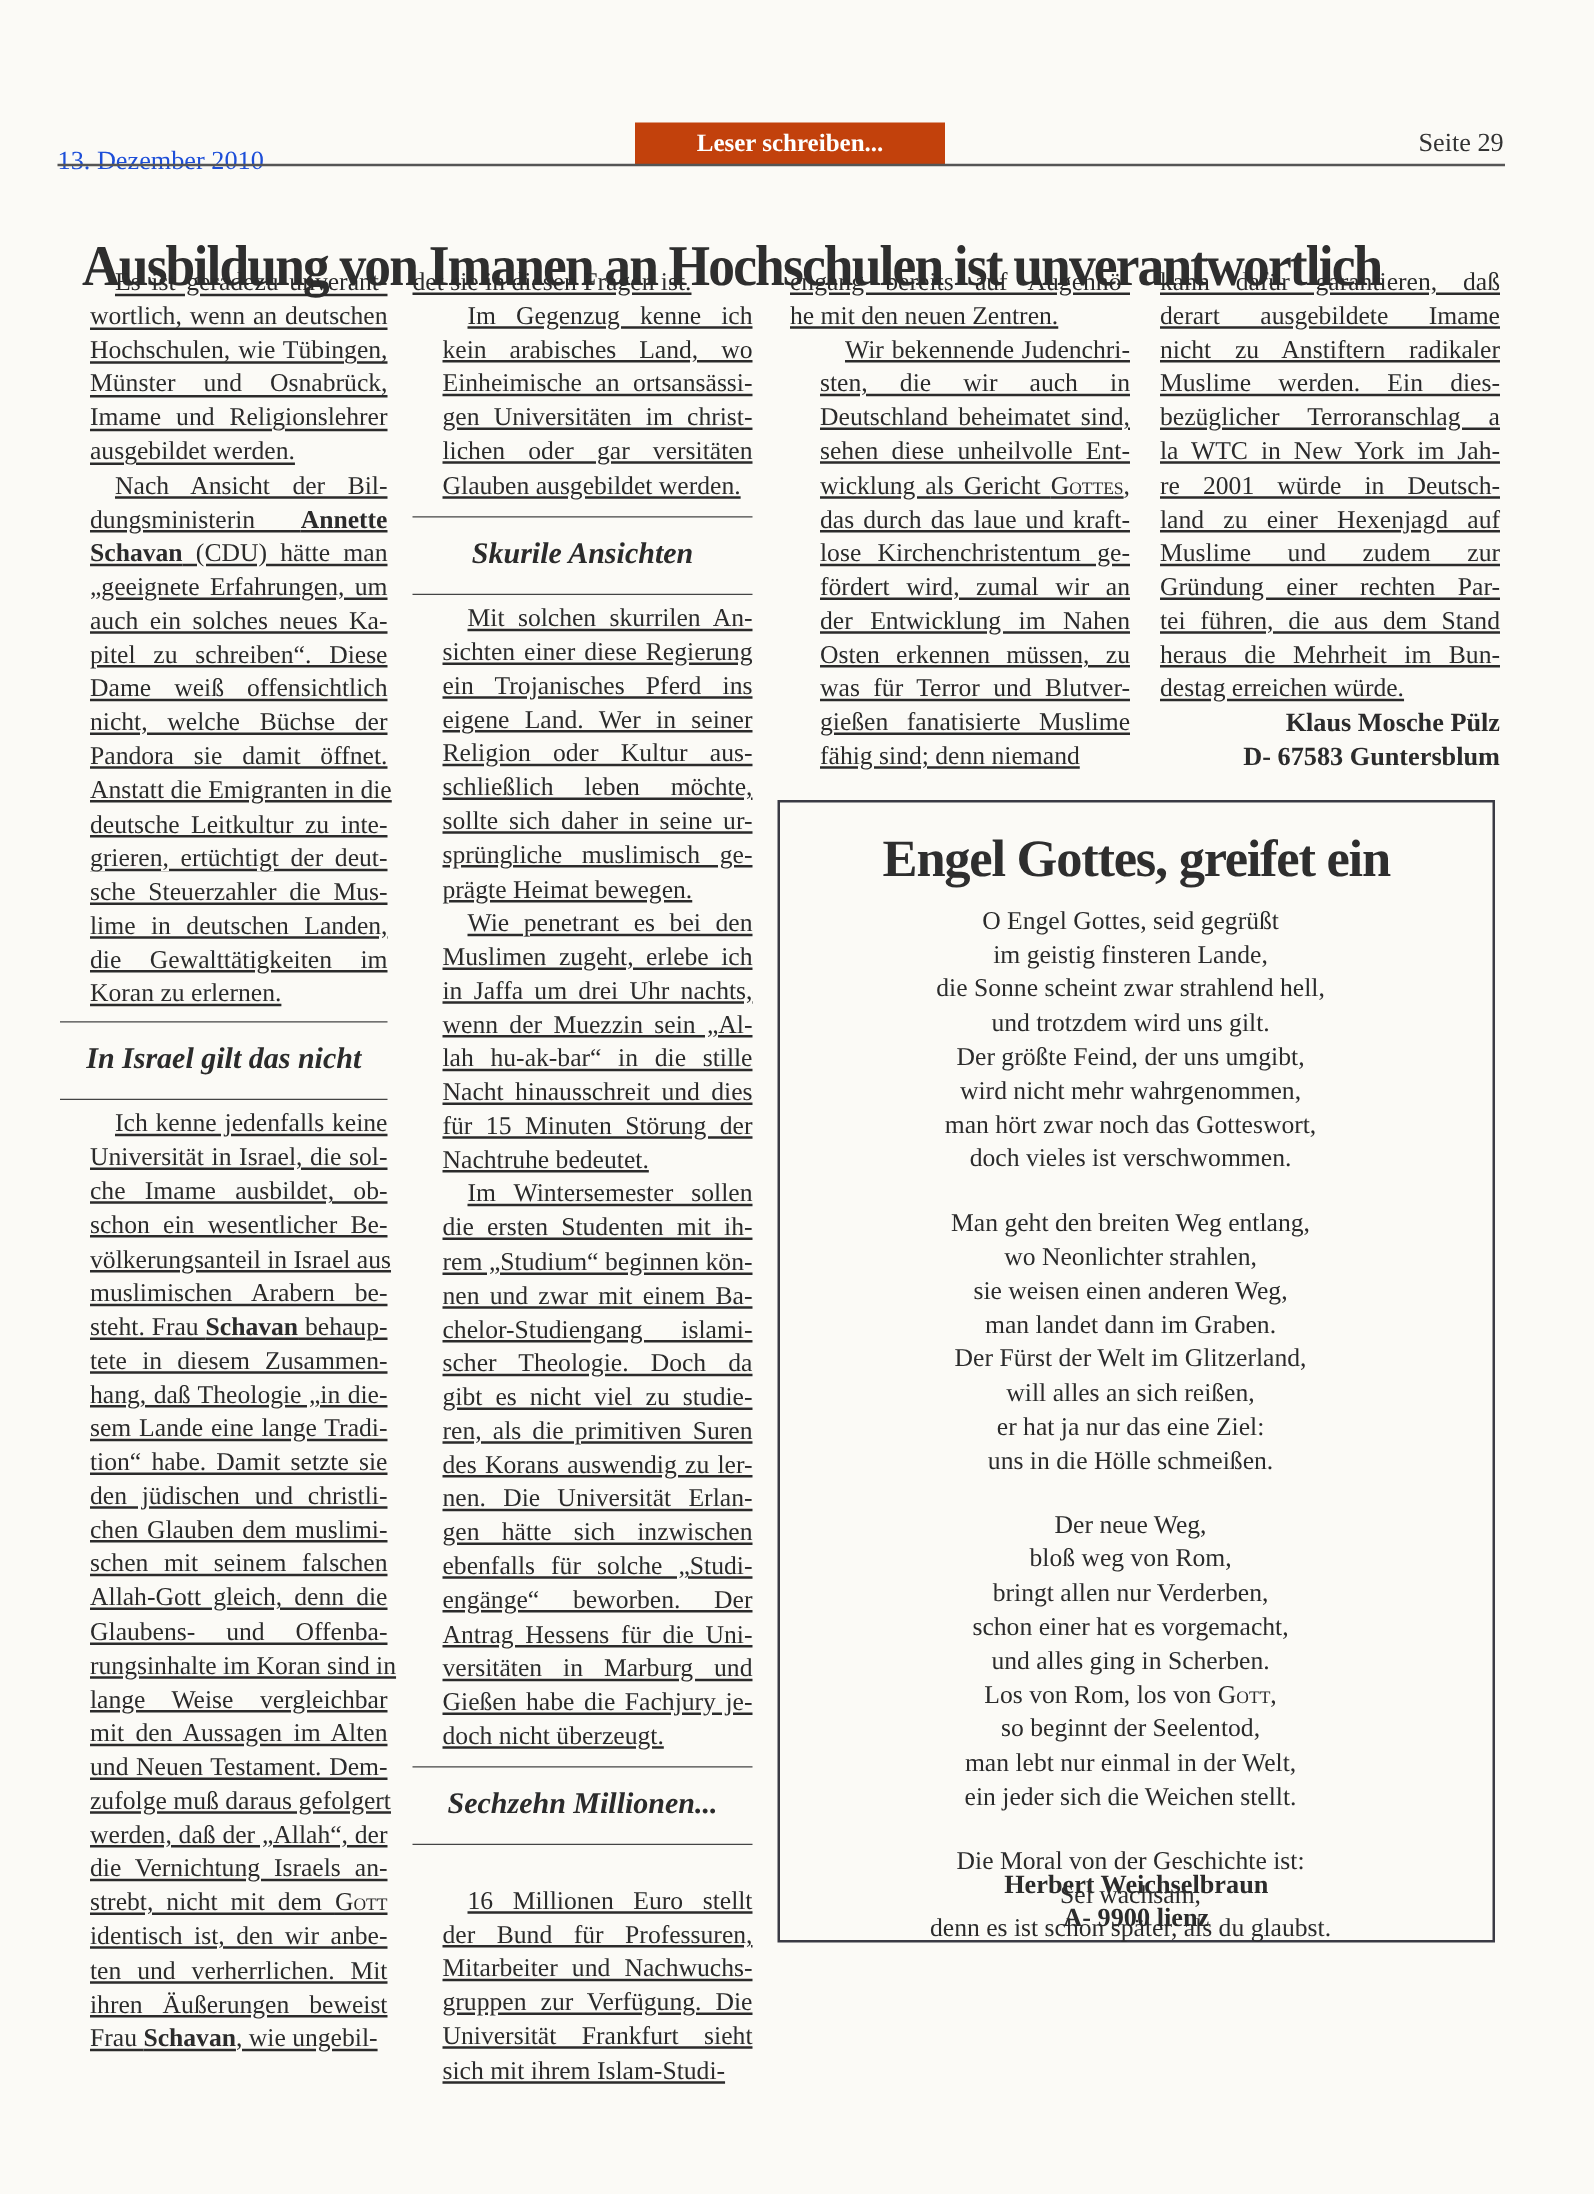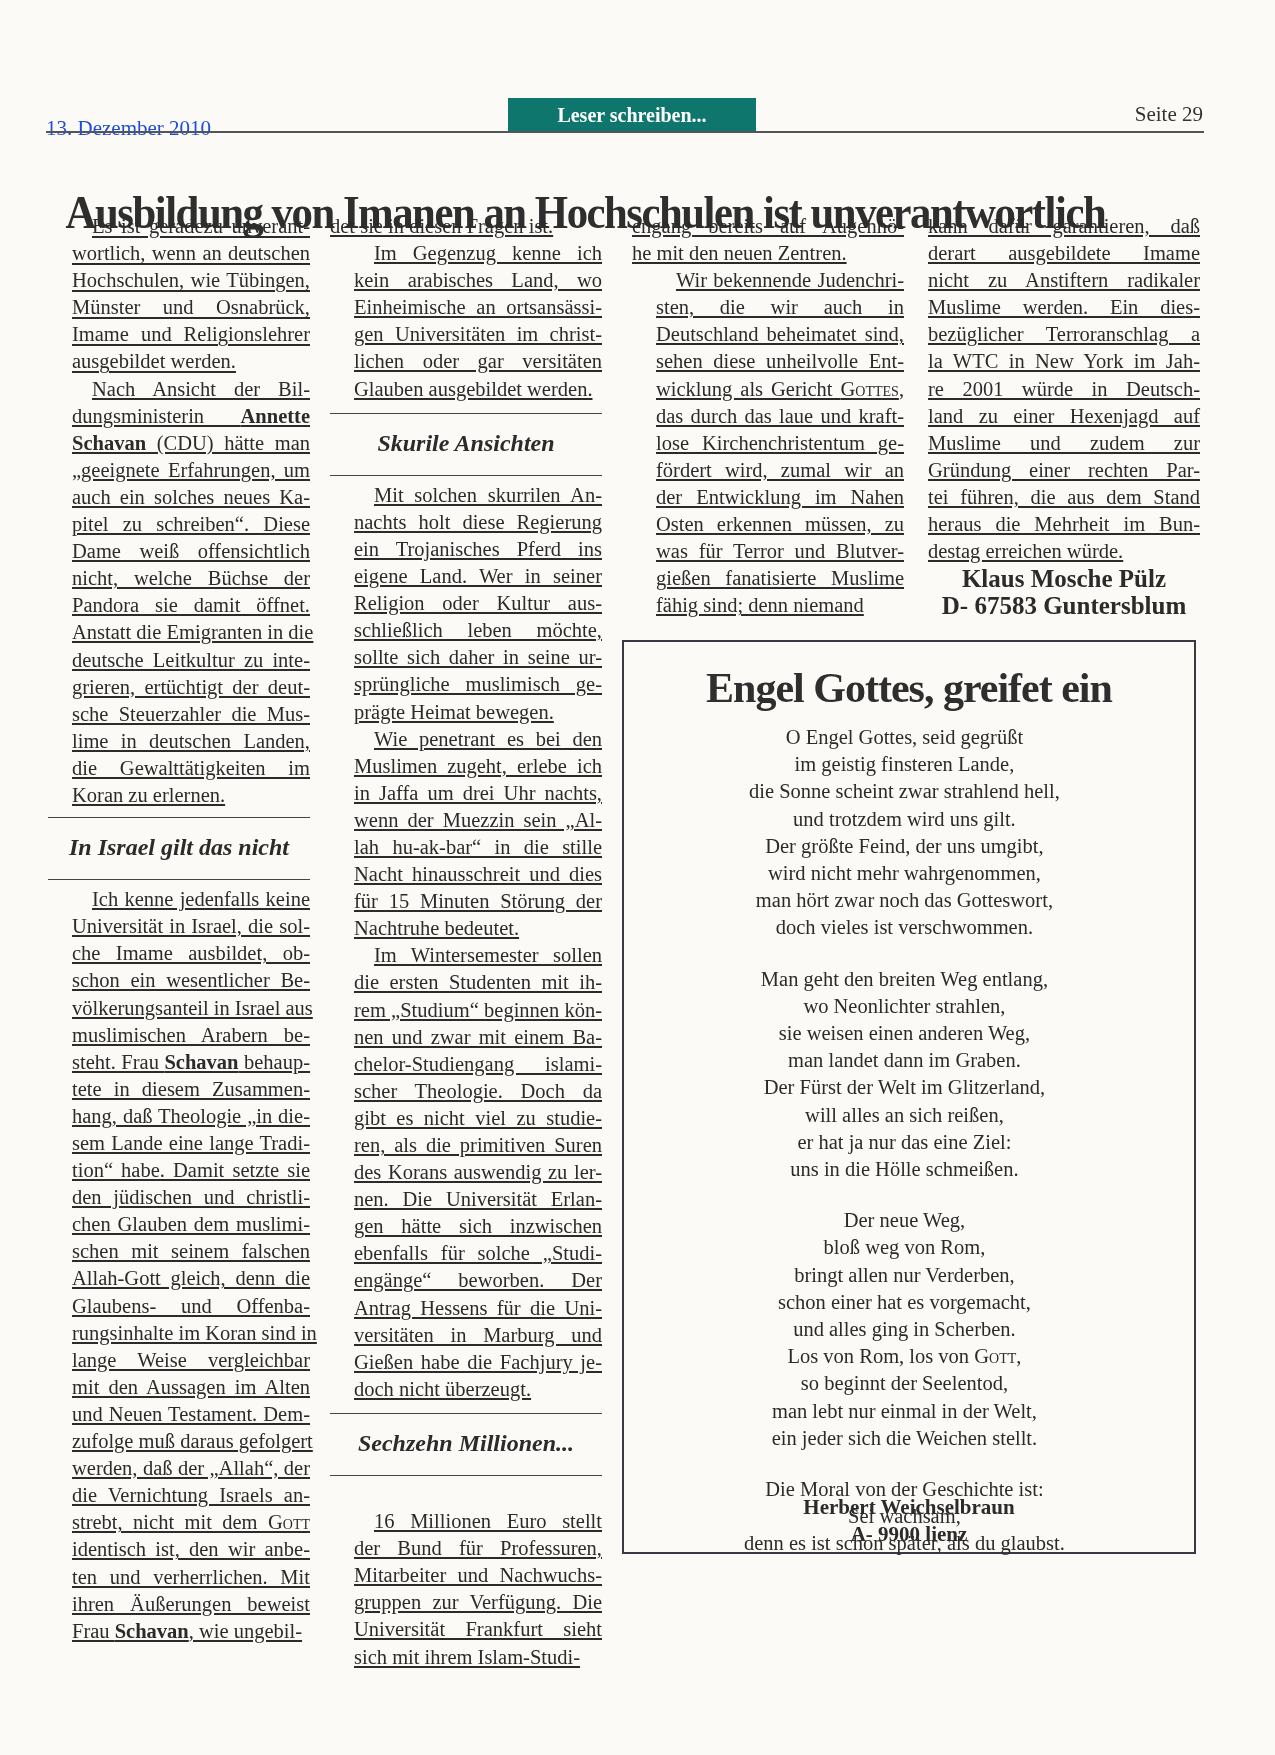--- a/index.html
+++ b/index.html
@@ -1,34 +1,34 @@
 <!DOCTYPE html>
 <html><head>
 <meta charset="utf-8">
 <style>
   html, body { margin:0; padding:0; }
   body { width:1275px; height:1755px; background:#fbfaf6; position:relative; overflow:hidden;
          font-family:"Liberation Serif","DejaVu Serif",serif; color:#2b2b2b; }
   .hdr-date { position:absolute; left:46px; top:100px; font-size:21px; color:#1d4ed8;margin-top:16px; }
-  .hdr-section { position:absolute; left:508px; top:98px; width:248px; height:34px; background:#0f766e;
+  .hdr-section { position:absolute; left:508px; top:98px; width:248px; height:34px; background:#c2410c;
          color:#fff; font-weight:bold; font-size:20px; text-align:center; line-height:34px; }
   .hdr-page { position:absolute; right:72px; top:102px; font-size:21px; color:#333; }
   .hdr-rule { position:absolute; left:46px; top:131px; width:1158px; height:2px; background:#555; }
   .headline { position:absolute; left:46px; top:155px; width:1160px; text-align:center; font-weight:bold;
          font-size:46px; letter-spacing:-1.6px; color:#2e2e2e; white-space:nowrap; transform:scaleX(0.93); transform-origin:left top; }
   .col { position:absolute; font-size:20.5px; line-height:27.1px; text-align:justify; hyphens:manual; }
   .col p { margin:0;text-decoration:underline; }
   .col .l { display:block; text-align-last:justify; white-space:nowrap; }
   .col .l.last { text-align-last:left; }
   .ind { text-indent:24px; }
   .u { text-decoration:underline; text-underline-offset:3px; }
   .sc { font-variant:small-caps; }
   .rule { height:1px; background:#444; margin:10px 0; }
   .subhead { font-style:italic; font-weight:bold; font-size:24px; text-align:center; margin:16px 0 18px; }
-  .sig { text-align:center; font-weight:bold; font-size:25px; line-height:27px; }
+  .sig { text-align:right; font-weight:bold; font-size:21px; line-height:27px; }
   .poem-box { position:absolute; left:622px; top:640px; width:574px; height:914px; border:2px solid #3a3a44; box-sizing:border-box;padding-left:37px; }
   .poem-title { position:absolute; left:0; width:100%; top:22px; text-align:center; font-weight:bold; font-size:42px; letter-spacing:-1px; color:#2e2e2e; }
   .poem { position:absolute; left:120px; top:82px; font-size:20.5px; line-height:27.2px;text-align:center; }
   .stanza { margin-bottom:24px; }
   .poem-sig { position:absolute; left:0; width:100%; top:852px; text-align:center; font-weight:bold; font-size:21px; line-height:27px; }
 </style>
 </head>
 <body>
 
 <div class="hdr-date">13. Dezember 2010</div>
@@ -110,21 +110,21 @@
       <span class="l">Einheimische an ortsansässi-</span>
       <span class="l">gen Universitäten im christ-</span>
       <span class="l">lichen oder gar versitäten</span>
       <span class="l last">Glauben ausgebildet werden.</span>
     </p>
   <div class="rule"></div>
   <div class="subhead">Skurile Ansichten</div>
   <div class="rule" style="margin-bottom:6px"></div>
   <p class="ind">
       <span class="l" style="padding-left: 20px;">Mit solchen skurrilen An-</span>
-      <span class="l">nachts holt diese Regierung</span>
+      <span class="l">sichten einer diese Regierung</span>
       <span class="l">ein Trojanisches Pferd ins</span>
       <span class="l">eigene Land. Wer in seiner</span>
       <span class="l">Religion oder Kultur aus-</span>
       <span class="l">schließlich leben möchte,</span>
       <span class="l">sollte sich daher in seine ur-</span>
       <span class="l">sprüngliche muslimisch ge-</span>
       <span class="l last">prägte Heimat bewegen.</span>
     </p>
   <p class="ind">
       <span class="l" style="padding-left: 20px;">Wie penetrant es bei den</span>

